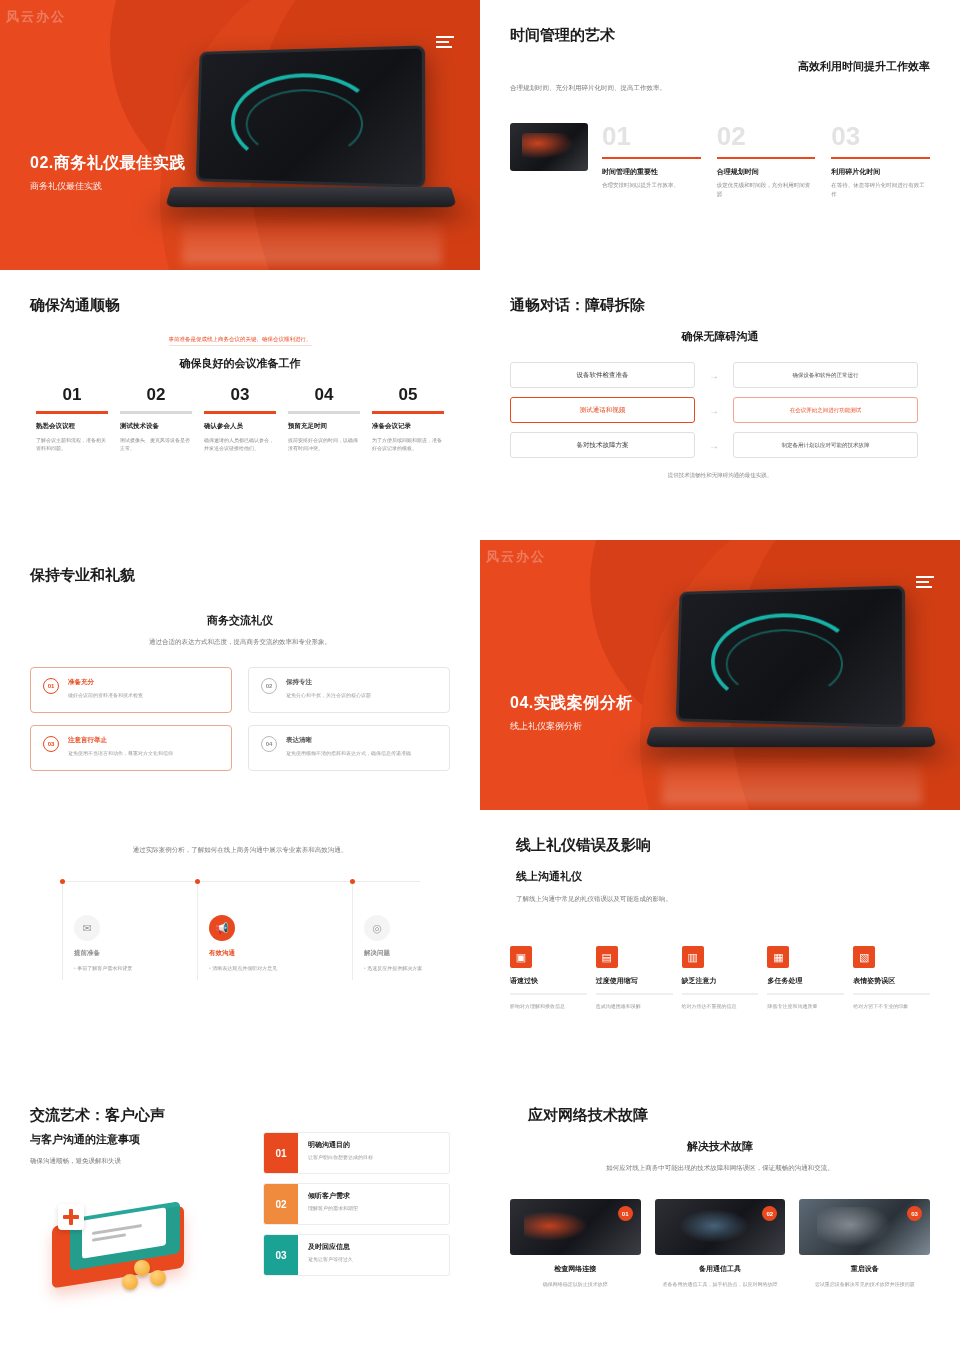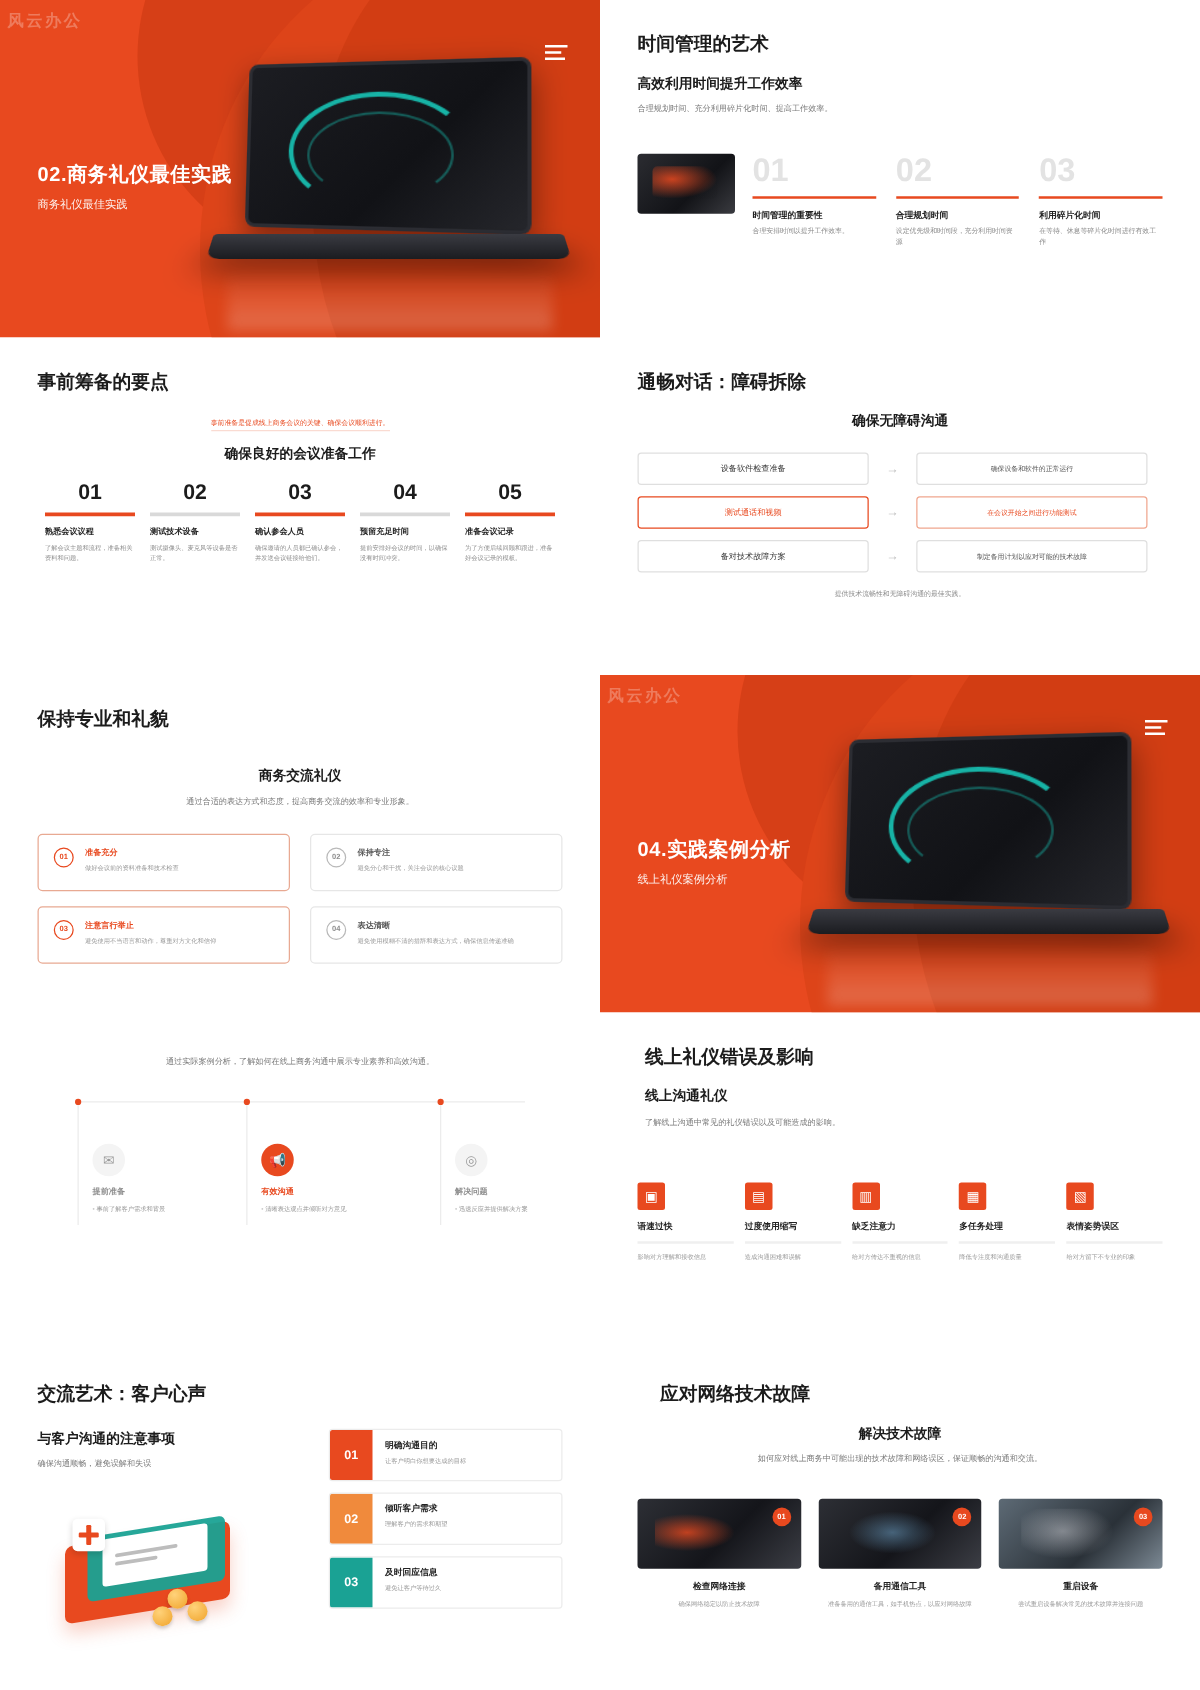--- a/index.html
+++ b/index.html
@@ -59,21 +59,21 @@
     border-radius: 4px 4px 10px 10px;
     transform: perspective(500px) rotateX(48deg);
     box-shadow: 0 16px 30px rgba(0,0,0,.4);
   }
   .laptop-reflect {
     position:absolute; left: 20px; top: 176px; width: 260px; height: 46px;
     background: linear-gradient(180deg, rgba(255,255,255,.22), rgba(255,255,255,0));
     filter: blur(5px); transform: scaleY(-1);
   }
   .cover-title-block {
-    position:absolute; left: 30px; bottom: 100px; z-index:4;
+    position:absolute; left: 30px; bottom: 77px; z-index:4;
   }
   .cover-title { font-size: 16px; font-weight: bold; letter-spacing:.5px; }
   .cover-sub { font-size: 9px; margin-top: 6px; opacity:.92; }
   .hamburger { position:absolute; right: 26px; top: 36px; z-index:5; }
   .hamburger span { display:block; width: 18px; height: 2px; background:#fff; margin-bottom: 3px; }
   .hamburger span:nth-child(2){ width: 13px; }
   .hamburger span:nth-child(3){ width: 16px; }
   .watermark {
     position:absolute; left: 6px; top: 8px; font-size: 13px; color: rgba(255,255,255,.28);
     letter-spacing: 2px; font-weight:bold;
@@ -167,21 +167,21 @@
   .err-grid { display:grid; grid-template-columns: repeat(5,1fr); gap: 9px; margin-top: 42px; }
   .err-ico {
     width: 22px; height:22px; background:#e8491f; color:#fff; border-radius:2px;
     display:flex; align-items:center; justify-content:center; font-size: 11px; margin-bottom: 8px;
   }
   .err-t { font-size: 7px; font-weight:bold; color:#222; }
   .err-line { height:2px; width: 100%; background:#efefef; margin: 7px 0 7px; }
   .err-d { font-size: 5px; color:#9a9a9a; line-height:1.6; }
 
   
-  .two-col { display:flex; gap: 18px; margin-top: 18px; }
+  .two-col { display:flex; gap: 18px; margin-top: 7px; }
   .left-col { width: 215px; }
   .right-col { flex:1; }
   .step {
     display:flex; align-items:stretch; border:1px solid #ececec; border-radius:3px;
     margin-bottom: 9px; height: 42px; overflow:hidden;
   }
   .step-n { width: 34px; display:flex; align-items:center; justify-content:center; color:#fff; font-size:10px; font-weight:bold; }
   .step-body { padding: 7px 10px; }
   .step-t { font-size: 7px; font-weight:bold; color:#222; }
   .step-d { font-size:5px; color:#9a9a9a; margin-top:4px; }
@@ -256,21 +256,21 @@
       <div class="laptop-reflect"></div>
     </div>
     <div class="cover-title-block">
       <div class="cover-title">02.商务礼仪最佳实践</div>
       <div class="cover-sub">商务礼仪最佳实践</div>
     </div>
   </div>
 
   <div class="slide pad">
     <div class="h1">时间管理的艺术</div>
-    <div class="h2" style="margin-top:14px;">高效利用时间提升工作效率</div>
+    <div class="h2" style="margin-top:14px;text-align:right;">高效利用时间提升工作效率</div>
     <div class="sub" style="margin-top:8px;">合理规划时间、充分利用碎片化时间、提高工作效率。</div>
 
     <div class="tm-row">
       <div class="tm-thumb"></div>
       <div class="tm-cols">
         <div class="tm-col">
           <div class="tm-num">01</div>
           <div class="tm-bar"></div>
           <div class="tm-t">时间管理的重要性</div>
           <div class="tm-d">合理安排时间以提升工作效率。</div>
@@ -285,21 +285,21 @@
           <div class="tm-num">03</div>
           <div class="tm-bar"></div>
           <div class="tm-t">利用碎片化时间</div>
           <div class="tm-d">在等待、休息等碎片化时间进行有效工作</div>
         </div>
       </div>
     </div>
   </div>
 
   <div class="slide pad">
-    <div class="h1">事前筹备的要点</div>
+    <div class="h1">确保沟通顺畅</div>
     <div style="text-align:center; margin-top:12px;">
       <span class="warn">事前准备是促成线上商务会议的关键、确保会议顺利进行。</span>
     </div>
     <div class="h2 h2c" style="margin-top:10px;">确保良好的会议准备工作</div>
 
     <div class="num-row">
       <div class="num-cell">
         <div class="num-big">01</div>
         <div class="num-line"></div>
         <div class="num-t">熟悉会议议程</div>

